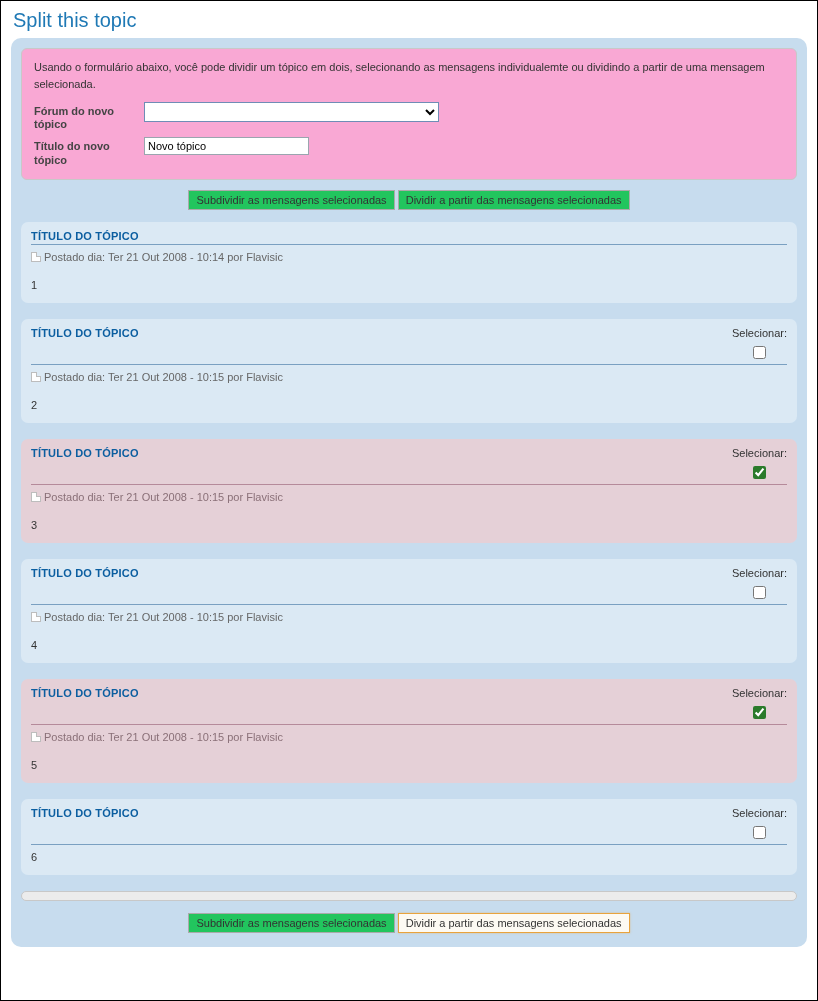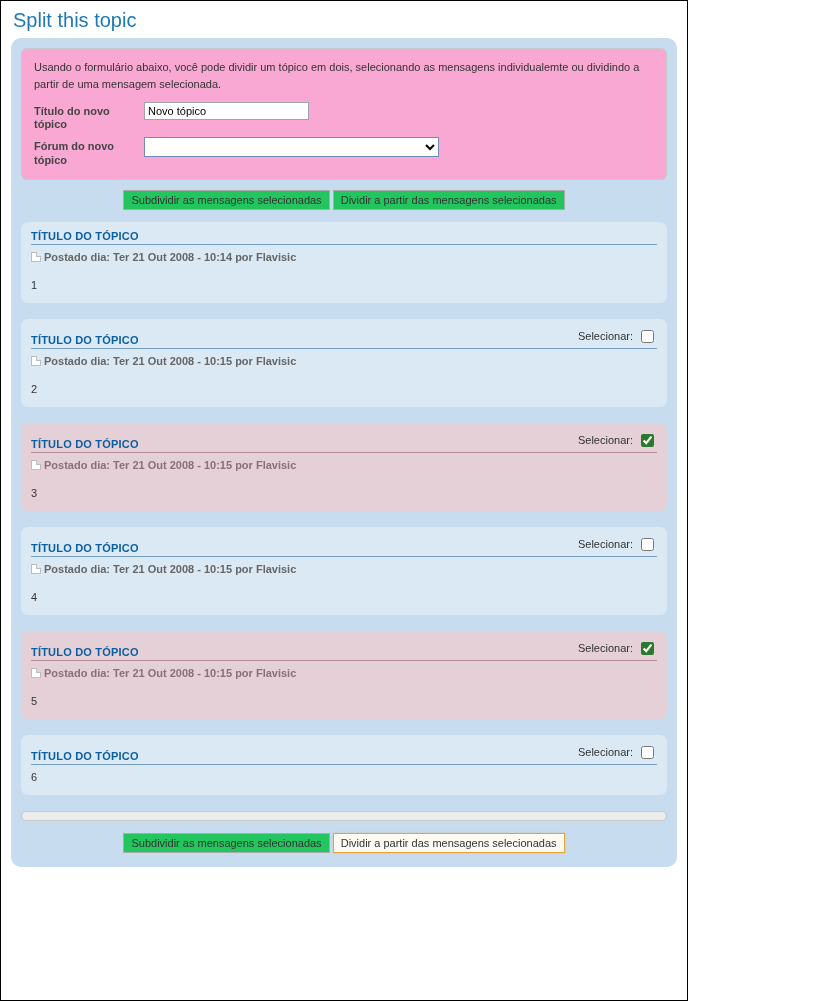--- a/index.html
+++ b/index.html
@@ -5,21 +5,21 @@
   * { box-sizing: border-box; }
   body {
     margin: 0;
     padding: 0;
     font-family: "Lucida Grande", Verdana, Arial, sans-serif;
     font-size: 11px;
     background: #fff;
     color: #333;
   }
   .outer {
-    width: 688px;
+    width: 818px;
     height: 1001px;
     border: 1px solid #000;
     padding: 8px 10px;
   }
   .page-title {
     font-size: 20px;
     color: #1f79b5;
     font-weight: normal;
     margin: 0 0 6px 2px;
     font-family: "Trebuchet MS", Verdana, sans-serif;
@@ -72,53 +72,53 @@
   .post {
     border-radius: 7px;
     margin-bottom: 16px;
     padding: 8px 10px 12px 10px;
     background: #dbe9f4;
   }
   .post.selected { background: #e5d0d7; }
   .post-header {
     display: flex;
     justify-content: space-between;
-    align-items: flex-end;
+    align-items: flex-start;
     border-bottom: 1px solid #7aa0c1;
     padding-bottom: 2px;
     margin-bottom: 6px;
   }
   .post.selected .post-header { border-bottom-color: #b58a9a; }
   .post-title-link {
     color: #0b5ea0;
     font-weight: bold;
     font-size: 11px;
     text-transform: uppercase;
     font-family: "Trebuchet MS", Verdana, sans-serif;
     letter-spacing: 0.2px;
   }
   .select-wrap {
     display: flex;
     align-items: center;
     gap: 4px;
     font-size: 11px;
     color: #333;
+    flex-direction: column;
   }
   .select-wrap input[type=checkbox] {
     width: 13px; height: 13px;
     accent-color: #2b7a2b;
   }
   .post-meta {
     font-size: 11px;
     color: #666;
     margin-bottom: 16px;
     display: flex;
     align-items: center;
     gap: 3px;
-    font-weight: bold;
   }
   .post.selected .post-meta { color: #8a7078; }
   .post-icon {
     display: inline-block;
     width: 10px; height: 10px;
     background: linear-gradient(#fff,#fff);
     border: 1px solid #bdbdbd;
     position: relative;
   }
   .post-icon::after {
@@ -145,30 +145,30 @@
 
 <div class="outer">
   <div class="page-title">Split this topic</div>
 
   <div class="blue-wrap">
 
     <div class="intro-box">
       <div class="intro-text">Usando o formulário abaixo, você pode dividir um tópico em dois, selecionando as mensagens individualemte ou dividindo a partir de uma mensagem selecionada.</div>
 
       <div class="form-row">
-        <div class="form-label">Título do novo tópico</div>
-        <input type="text" class="text-input" value="Novo tópico" style="">
-      </div>
-
-      <div class="form-row">
         <div class="form-label">Fórum do novo tópico</div>
         <select class="select-input">
           <option></option>
         </select>
       </div>
+
+      <div class="form-row">
+        <div class="form-label">Título do novo tópico</div>
+        <input type="text" class="text-input" value="Novo tópico" style="">
+      </div>
     </div>
 
     <div class="button-row">
       <button class="btn">Subdividir as mensagens selecionadas</button>
       <button class="btn">Dividir a partir das mensagens selecionadas</button>
     </div>
 
     <div id="posts-container">
         <div class="post">
           <div class="post-header">

